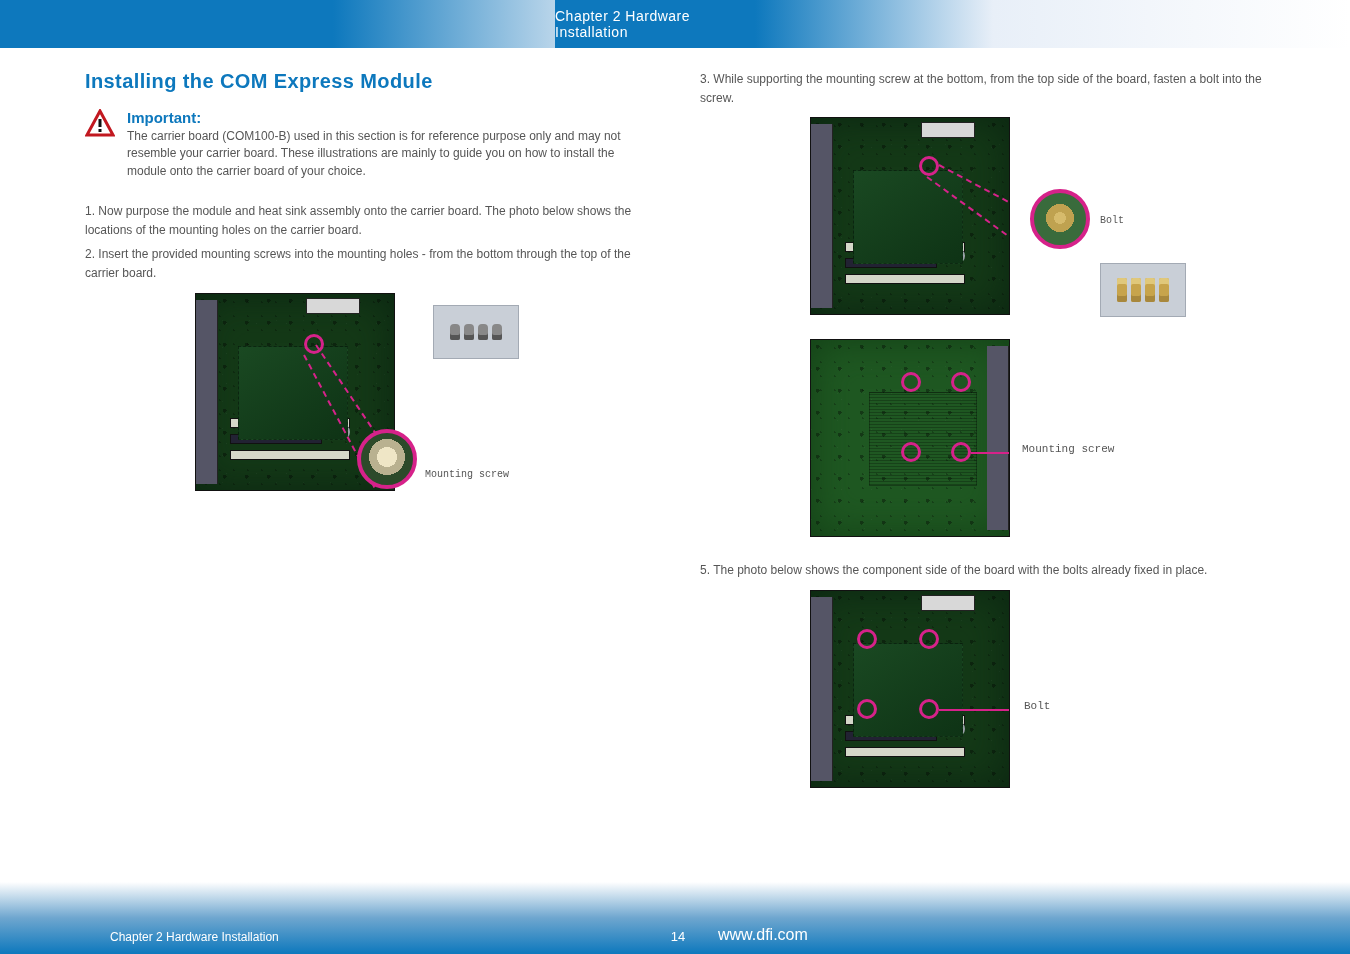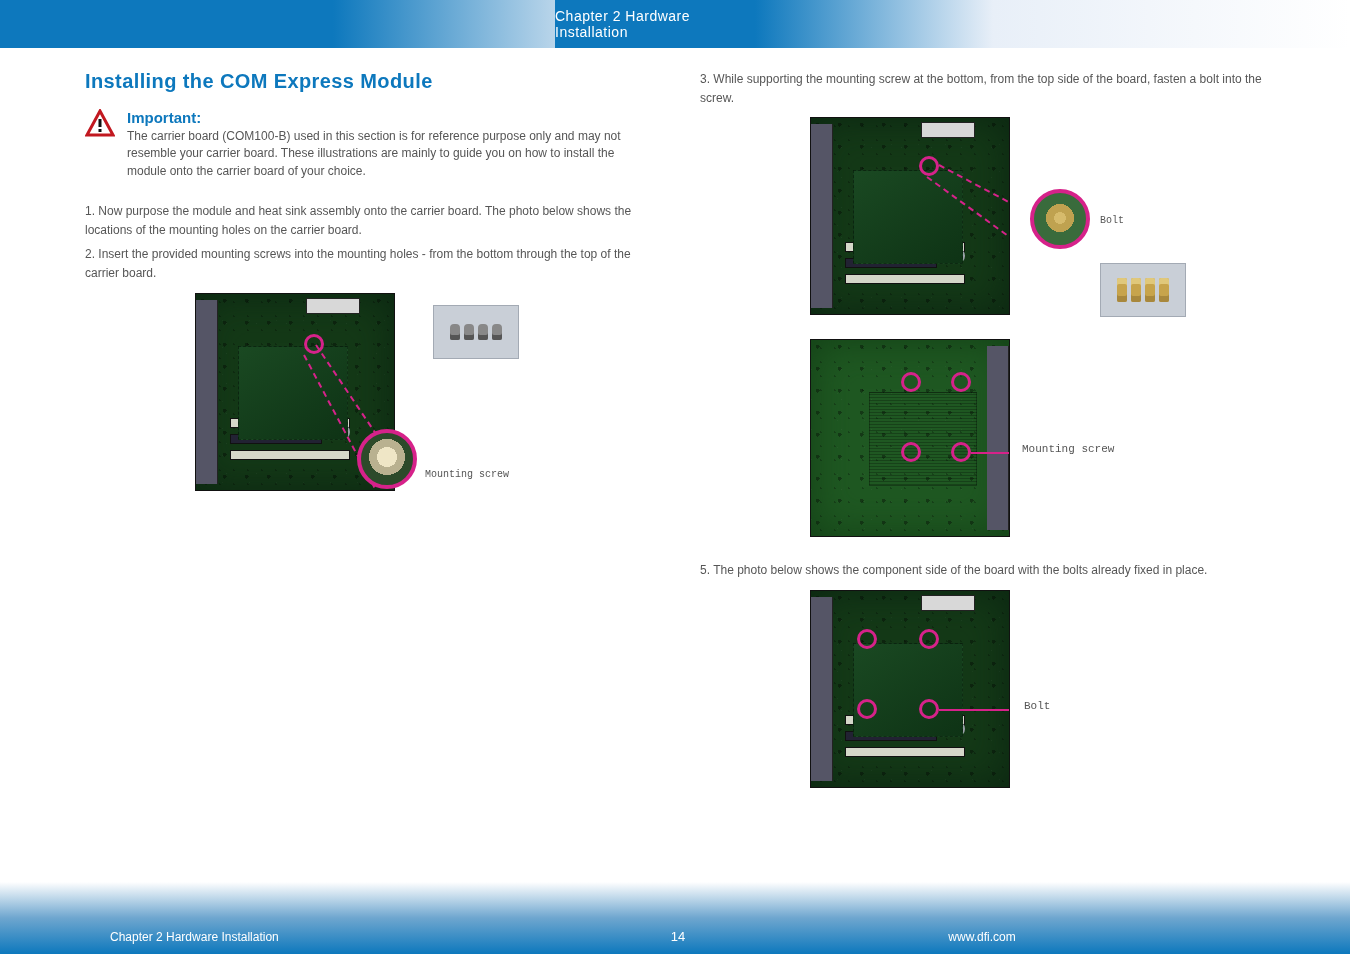--- a/index.html
+++ b/index.html
@@ -61,22 +61,22 @@
   }
   .bottom-center {
     width: 80px;
     color: #ffffff;
     font-size: 13px;
     text-align: center;
   }
   .bottom-right {
     flex: 1;
     color: #ffffff;
-    font-size: 12px;
-    text-align: center;
+    font-size: 16px;
+    text-align: left;
     padding-right: 104px;
   }
 
   
   .content {
     position: absolute;
     top: 70px;
     left: 85px;
     right: 85px;
     bottom: 90px;

